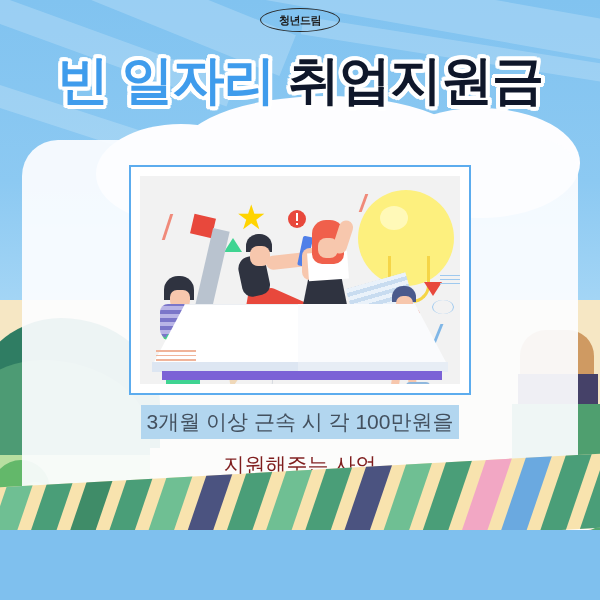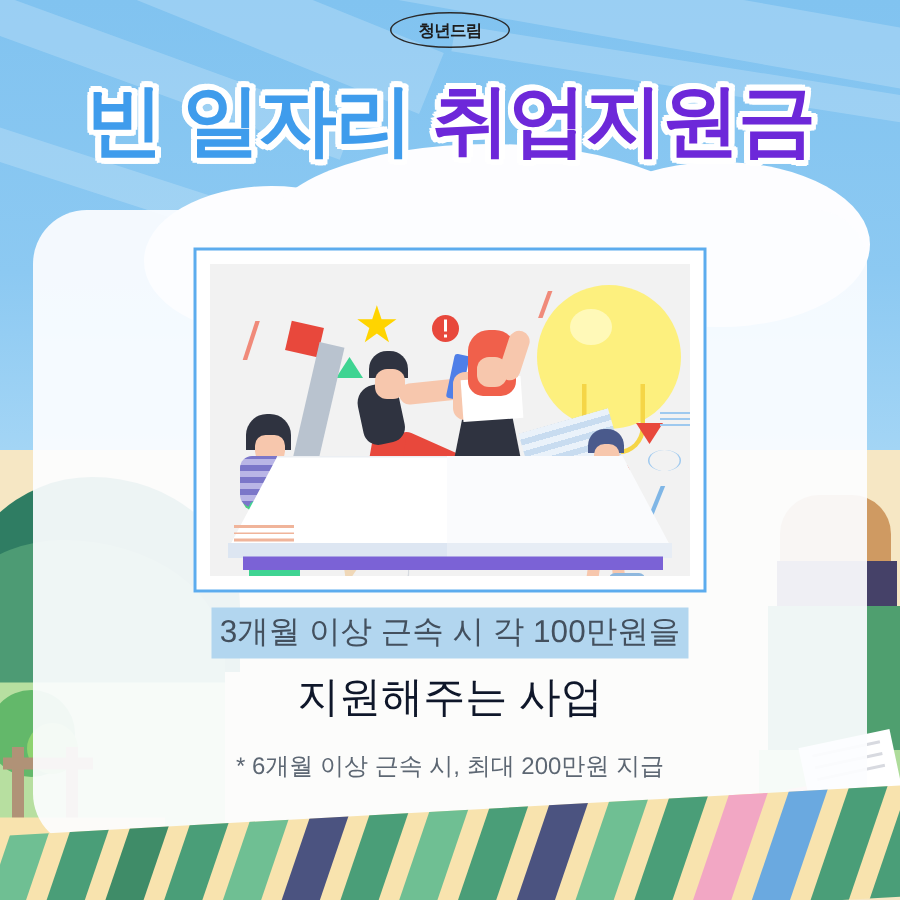--- a/index.html
+++ b/index.html
@@ -1,21 +1,21 @@
 <!DOCTYPE html>
 <html lang="ko"><head>
 <meta charset="utf-8">
 <style>
   html,body{margin:0;padding:0;}
   body{
     width:600px;height:600px;overflow:hidden;
     font-family:"Liberation Sans","DejaVu Sans",sans-serif;
     background:#7fc0ee;
   }
-  .poster{position:relative;width:600px;height:600px;overflow:hidden;}
+  .poster{position:relative;width:600px;height:530px;overflow:hidden;}
 
   
   .bg-sky{position:absolute;left:0;top:0;width:600px;height:330px;
     background:linear-gradient(180deg,#81c3f0 0%,#8cc9f2 55%,#a9d8f6 100%);}
   .bg-ray{position:absolute;background:rgba(255,255,255,.20);}
   .ray1{left:-40px;top:-30px;width:340px;height:44px;transform:rotate(22deg);}
   .ray2{left:-60px;top:30px;width:300px;height:26px;transform:rotate(20deg);}
   .ray3{left:250px;top:-6px;width:420px;height:40px;transform:rotate(10deg);}
   .ray4{left:300px;top:46px;width:380px;height:18px;transform:rotate(9deg);}
   .ray5{left:-30px;top:118px;width:260px;height:22px;transform:rotate(18deg);}
@@ -55,21 +55,21 @@
   .badge span{font-size:11px;font-weight:bold;color:#1d1d1d;letter-spacing:-.5px;}
 
   
   .title{position:absolute;left:0;top:46px;width:600px;text-align:center;
     font-size:52px;font-weight:bold;letter-spacing:-1px;white-space:nowrap;}
   .title .t-blue{color:#3f9cec;
     text-shadow:
       -3px -3px 0 #fff,3px -3px 0 #fff,-3px 3px 0 #fff,3px 3px 0 #fff,
       0 -4px 0 #fff,0 4px 0 #fff,-4px 0 0 #fff,4px 0 0 #fff,
       -2px -4px 0 #fff,2px 4px 0 #fff,4px -2px 0 #fff,-4px 2px 0 #fff;}
-  .title .t-orange{color:#6d28d9;
+  .title .t-orange{color:#0f172a;
     text-shadow:
       -3px -3px 0 #fff,3px -3px 0 #fff,-3px 3px 0 #fff,3px 3px 0 #fff,
       0 -4px 0 #fff,0 4px 0 #fff,-4px 0 0 #fff,4px 0 0 #fff,
       -2px -4px 0 #fff,2px 4px 0 #fff,4px -2px 0 #fff,-4px 2px 0 #fff; margin-top: 34px;}
 
   
   .card{position:absolute;left:22px;top:140px;width:556px;height:425px;
     background:rgba(252,253,255,.93);
     border-radius:36px 36px 36px 36px;}
 
@@ -170,21 +170,21 @@
     border:1.6px solid #9ec9ef;border-top:none;border-bottom:none;border-radius:50%;}
 
   
   .txt{position:absolute;left:0;top:400px;width:600px;text-align:center;}
   .l1{font-size:20px;line-height:30px;color:#444b55;font-weight:bold;}
   .l1 .hl-o{color:#f4694a;}
   .l1 .plain{color:#4a515c;font-weight:normal;}
   .l2-wrap{margin-top:5px;}
   .l2{display:inline-block;font-size:21px;line-height:30px;color:#43505e;
     background:#b2d6ef;padding:2px 6px;}
-  .l3{margin-top:12px;font-size:28px;line-height:28px;color:#0f172a;}
+  .l3{margin-top:12px;font-size:21px;line-height:28px;color:#7f1d1d;}
   .l4{margin-top:22px;font-size:16px;line-height:22px;color:#5d6773;}
 
   
   .stripes{position:absolute;left:-40px;bottom:-14px;width:700px;height:74px;
     background:#f8e3ae;transform:rotate(-3.2deg);overflow:hidden;}
   .stripes .s{position:absolute;top:-20px;width:26px;height:130px;transform:skewX(-22deg);}
 </style>
 </head>
 <body>
 

